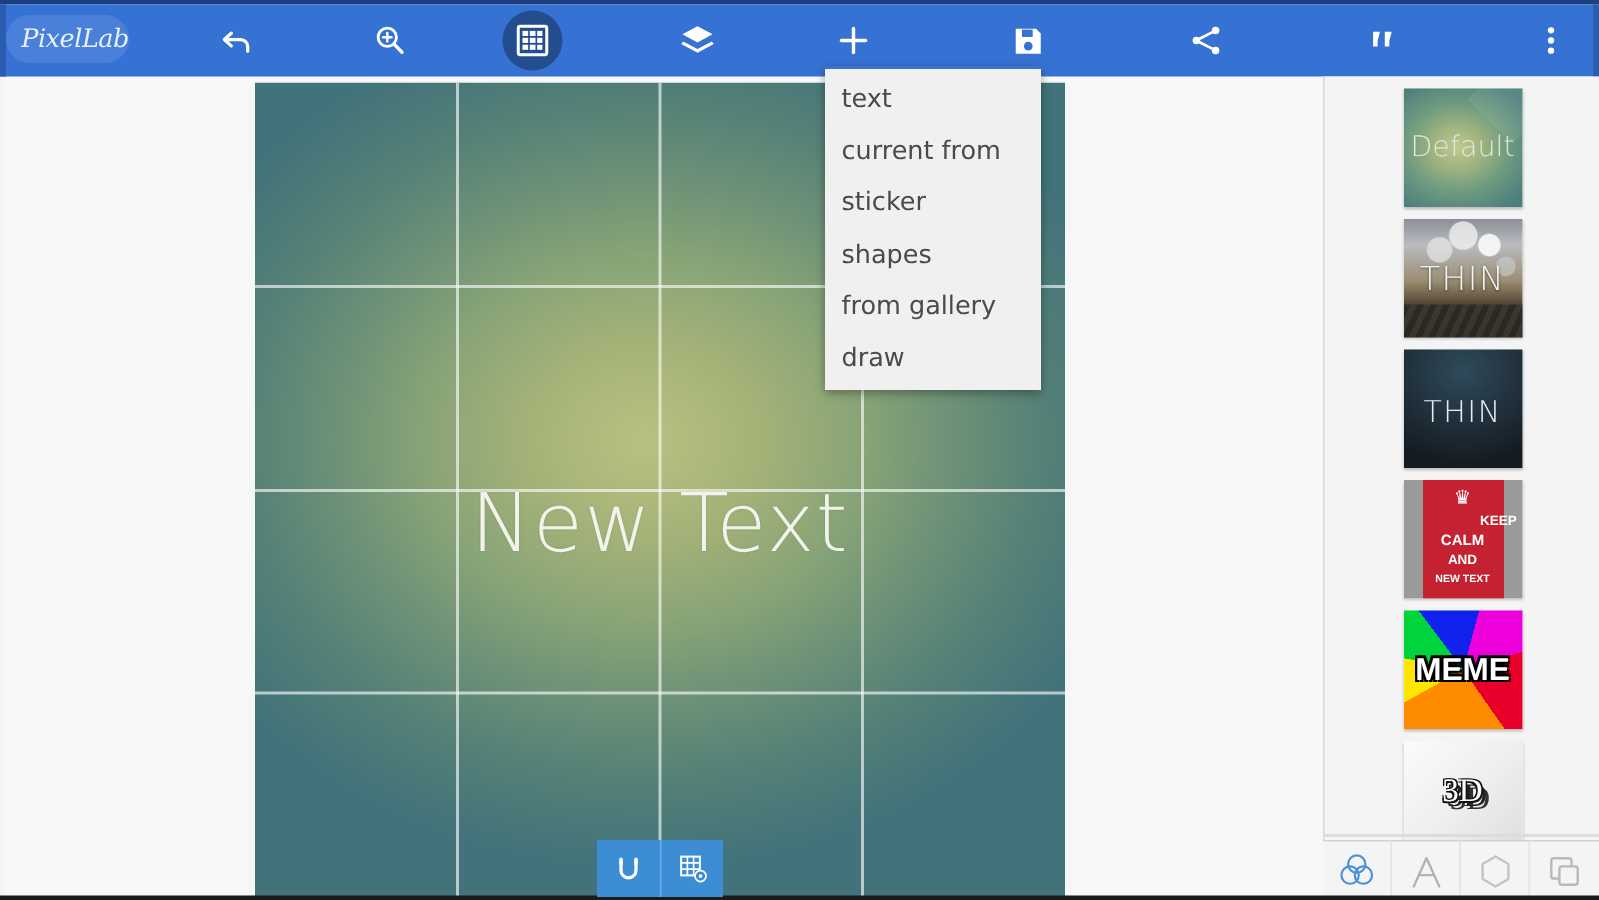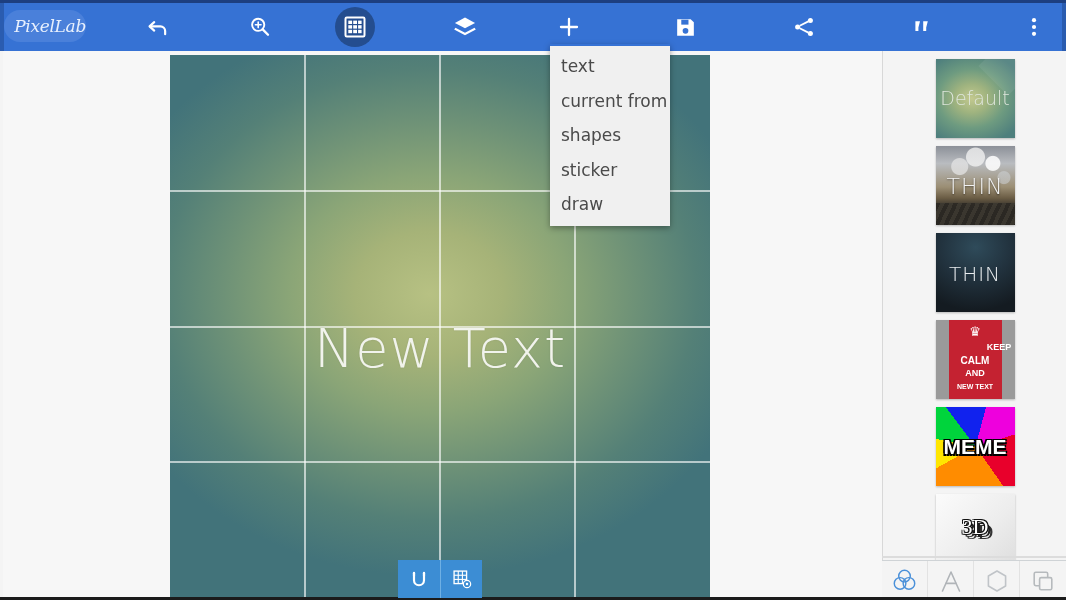--- a/index.html
+++ b/index.html
@@ -88,21 +88,21 @@
   .float-btn {
     width: 42px; height: 38px; background: #3c8dd4;
     display: flex; align-items: center; justify-content: center;
     cursor: pointer;
   }
   .float-btn + .float-btn { border-left: 1px solid #6fb0e4; }
 
   
   .add-menu {
     position: absolute; left: 550px; top: 44px;
-    width: 120px;
+    width: 144px;
     background: #f0f0f0;
     box-shadow: 0 2px 6px rgba(0,0,0,0.35);
     border-top: 2px solid #3672d4;
     z-index: 20;
     padding: 3px 0 4px 0;
   }
   .menu-item {
     height: 34.5px; line-height: 34.5px;
     padding-left: 11px;
     font-size: 17px; color: #4a4a4a;
@@ -376,22 +376,23 @@
         <line x1="2.5" y1="12.5" x2="17.5" y2="12.5" stroke="#ffffff" stroke-width="1.3"></line>
         <circle cx="18" cy="18" r="4.4" fill="#3c8dd4" stroke="#ffffff" stroke-width="1.4"></circle>
         <circle cx="18" cy="18" r="1.5" fill="#ffffff"></circle>
       </svg>
     </div>
   </div>
 
   <div class="add-menu">
     <div class="menu-item">text</div>
     <div class="menu-item">current from</div>
+    <div class="menu-item">sticker</div>
     <div class="menu-item">shapes</div>
-    <div class="menu-item">sticker</div>
+    <div class="menu-item">from gallery</div>
     <div class="menu-item">draw</div>
   </div>
 
   <div class="sidebar">
     <div class="preset-list">
 
       <div class="preset p-default">
         <div class="preset-label">Default</div>
       </div>
 

